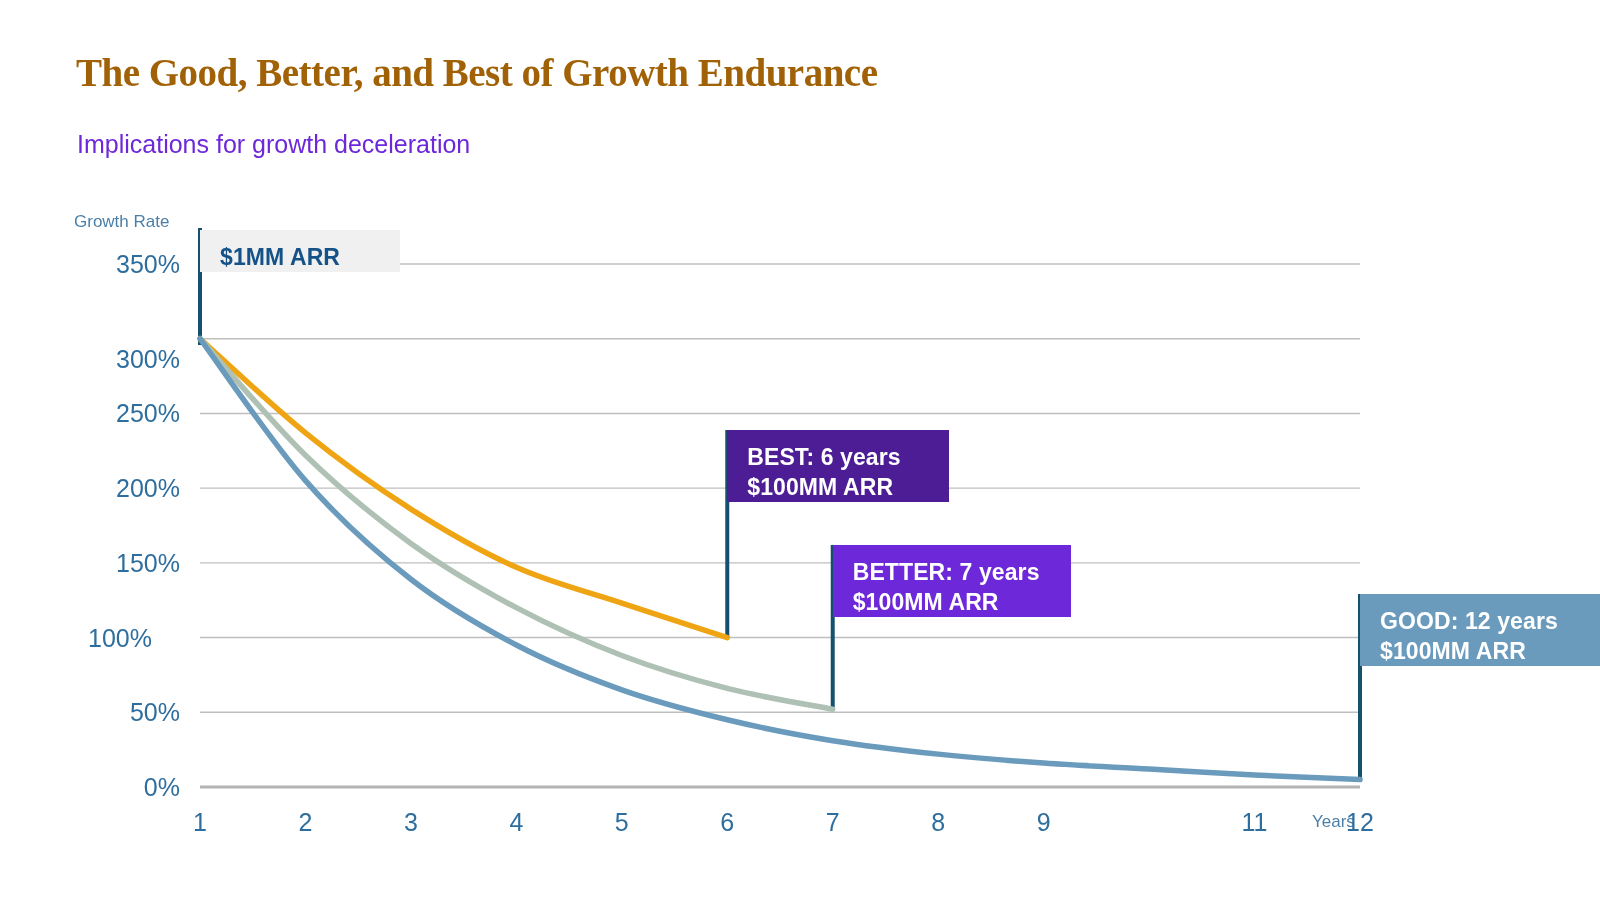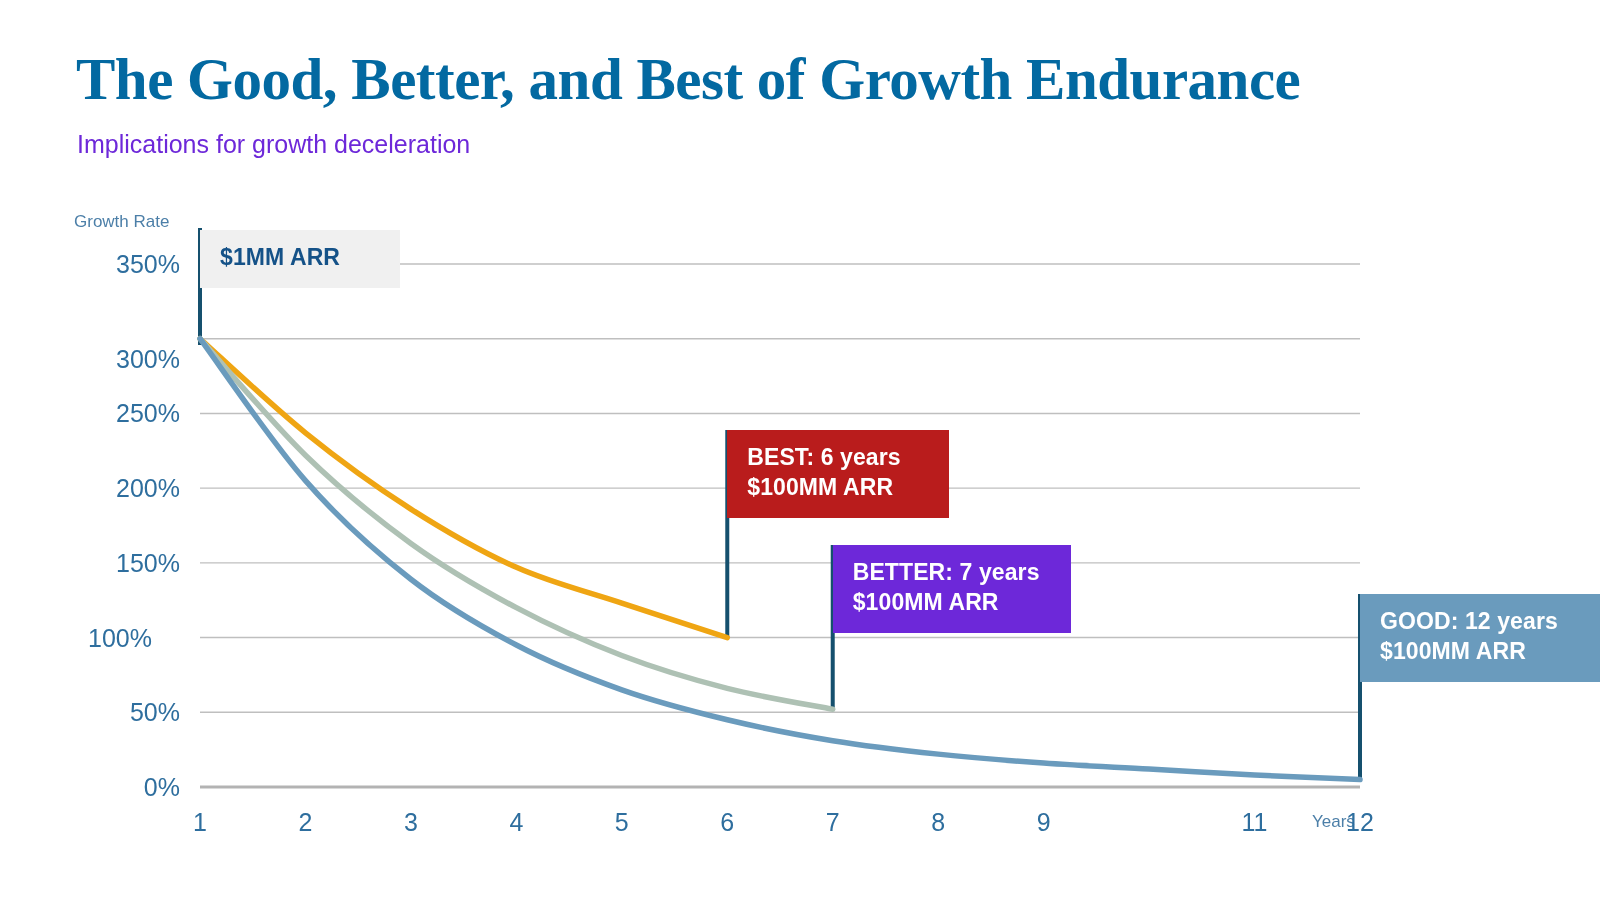--- a/index.html
+++ b/index.html
@@ -5,27 +5,27 @@
   html,body{margin:0;padding:0;}
   body{
     width:1600px;height:900px;background:#ffffff;overflow:hidden;
     font-family:"Liberation Sans", sans-serif;
     -webkit-font-smoothing:antialiased;
   }
   .page{position:relative;width:1600px;height:900px;}
 
   
   .title{
-    position:absolute;left:76px;top:50px;
+    position:absolute;left:76px;top:44px;
     font-family:"Liberation Serif", serif;
     font-weight:bold;
-    font-size:59px;
+    font-size:39px;
     line-height:58px;
     letter-spacing:-0.5px;
-    color:#0369a1;
+    color:#a16207;
     white-space:nowrap;
   }
   .subtitle{
     position:absolute;left:77px;top:128px;
     font-size:25px;
     line-height:32px;
     color:#6d28d9;
     white-space:nowrap;
   }
 
@@ -49,29 +49,29 @@
   .xtick{
     position:absolute;width:60px;text-align:center;
     font-size:25px;color:#2E6E9E;white-space:nowrap;
     transform:translateX(-50%);
   }
 
   
   .callout{
     position:absolute;
     box-sizing:border-box;
-    padding:12px 16px 16px 20px;
+    padding:12px 16px 0 20px;
     font-size:23px;
     line-height:30px;
     font-weight:bold;
     white-space:pre-line;
     letter-spacing:0.1px;
   }
   .callout.grey{background:#F0F0F0;color:#155288;}
-  .callout.orange{background:#b91c1c;color:#FFFFFF;}
+  .callout.orange{background:#4c1d95;color:#FFFFFF;}
   .callout.olive{background:#6d28d9;color:#FFFFFF;}
   .callout.steel{background:#6A9BBD;color:#FFFFFF;}
 </style>
 </head>
 <body>
 
 <div class="page">
 
   <div class="title">The Good, Better, and Best of Growth Endurance</div>
   <div class="subtitle">Implications for growth deceleration</div>

